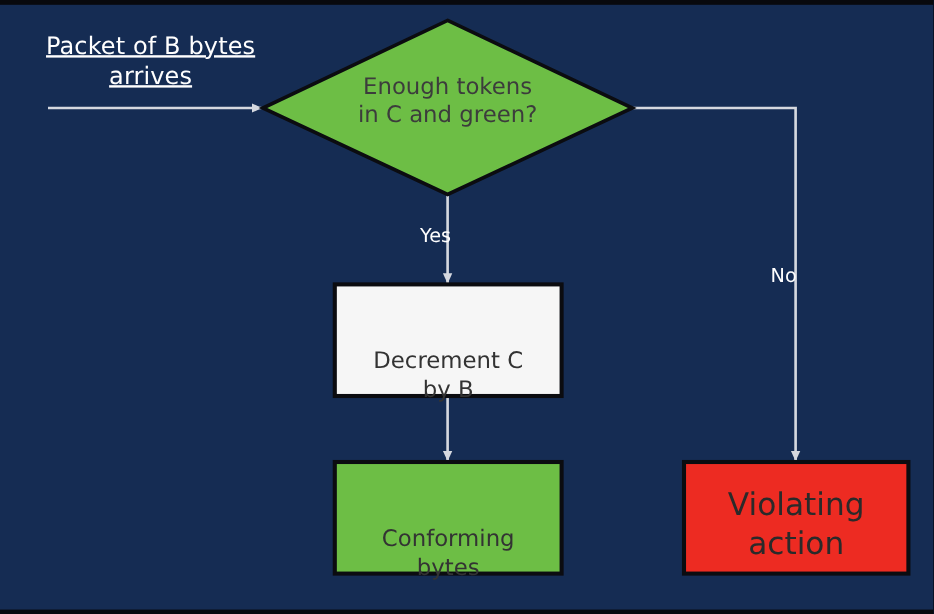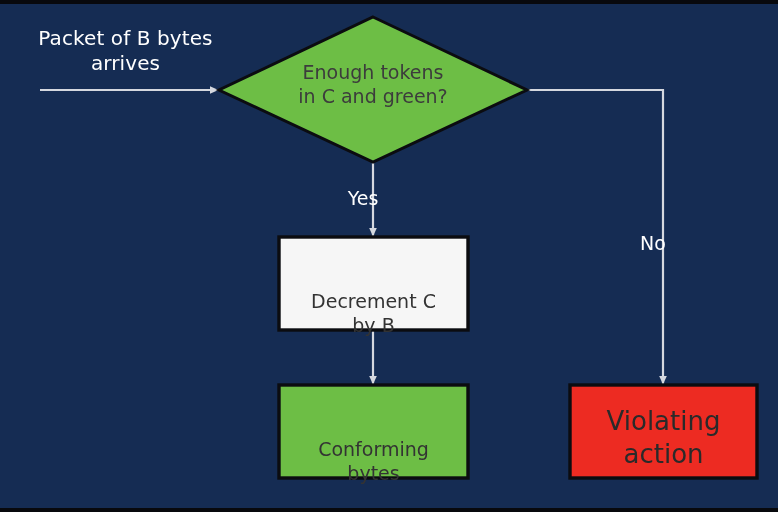--- a/index.html
+++ b/index.html
@@ -30,40 +30,41 @@
     text-align: center;
     line-height: 1.25;
     white-space: pre-line;
     pointer-events: none;
   }
   
   .caption {
     color: #FFFFFF;
     font-size: 20px;
     letter-spacing: 0.1px;
+    text-decoration: underline;
   }
   
   .decision-text {
     color: #3C3C3C;
     font-size: 19px;
   }
   
   .box-text-dark {
     color: #333333;
     font-size: 19px;
     margin-top: 33px;
   }
   .box-text-onred {
     color: #2A2A2A;
     font-size: 26px;
   }
   
   .edge-label {
     color: #FFFFFF;
-    font-size: 19px;
+    font-size: 16px;
   }
 </style>
 </head>
 <body>
 
 <div id="canvas">
 
   <svg class="svg-layer" viewBox="0 0 778 512" xmlns="http://www.w3.org/2000/svg">
     <defs>
       <marker id="arrowhead" markerWidth="9" markerHeight="9" refX="8.2" refY="4.5" orient="auto" markerUnits="userSpaceOnUse">
@@ -92,21 +93,21 @@
   </svg>
 
   <div class="node-label caption" style="left:28px; top:22px; width:195px;">Packet of B bytes
 arrives</div>
 
   <div class="node-label decision-text" style="left:253px; top:57px; width:240px;">Enough tokens
 in C and green?</div>
 
   <div class="node-label edge-label" style="left:333px; top:183px; width:60px;">Yes</div>
 
-  <div class="node-label edge-label" style="left:623px; top:228px; width:60px;">No</div>
+  <div class="node-label edge-label" style="left:623px; top:216px; width:60px;">No</div>
 
   <div class="node-label box-text-dark" style="left:283px; top:253px; width:181px;">Decrement C
 by B</div>
 
   <div class="node-label box-text-dark" style="left:283px; top:401px; width:181px;">Conforming
 bytes</div>
 
   <div class="node-label box-text-onred" style="left:574px; top:401px; width:179px;">Violating
 action</div>
 

